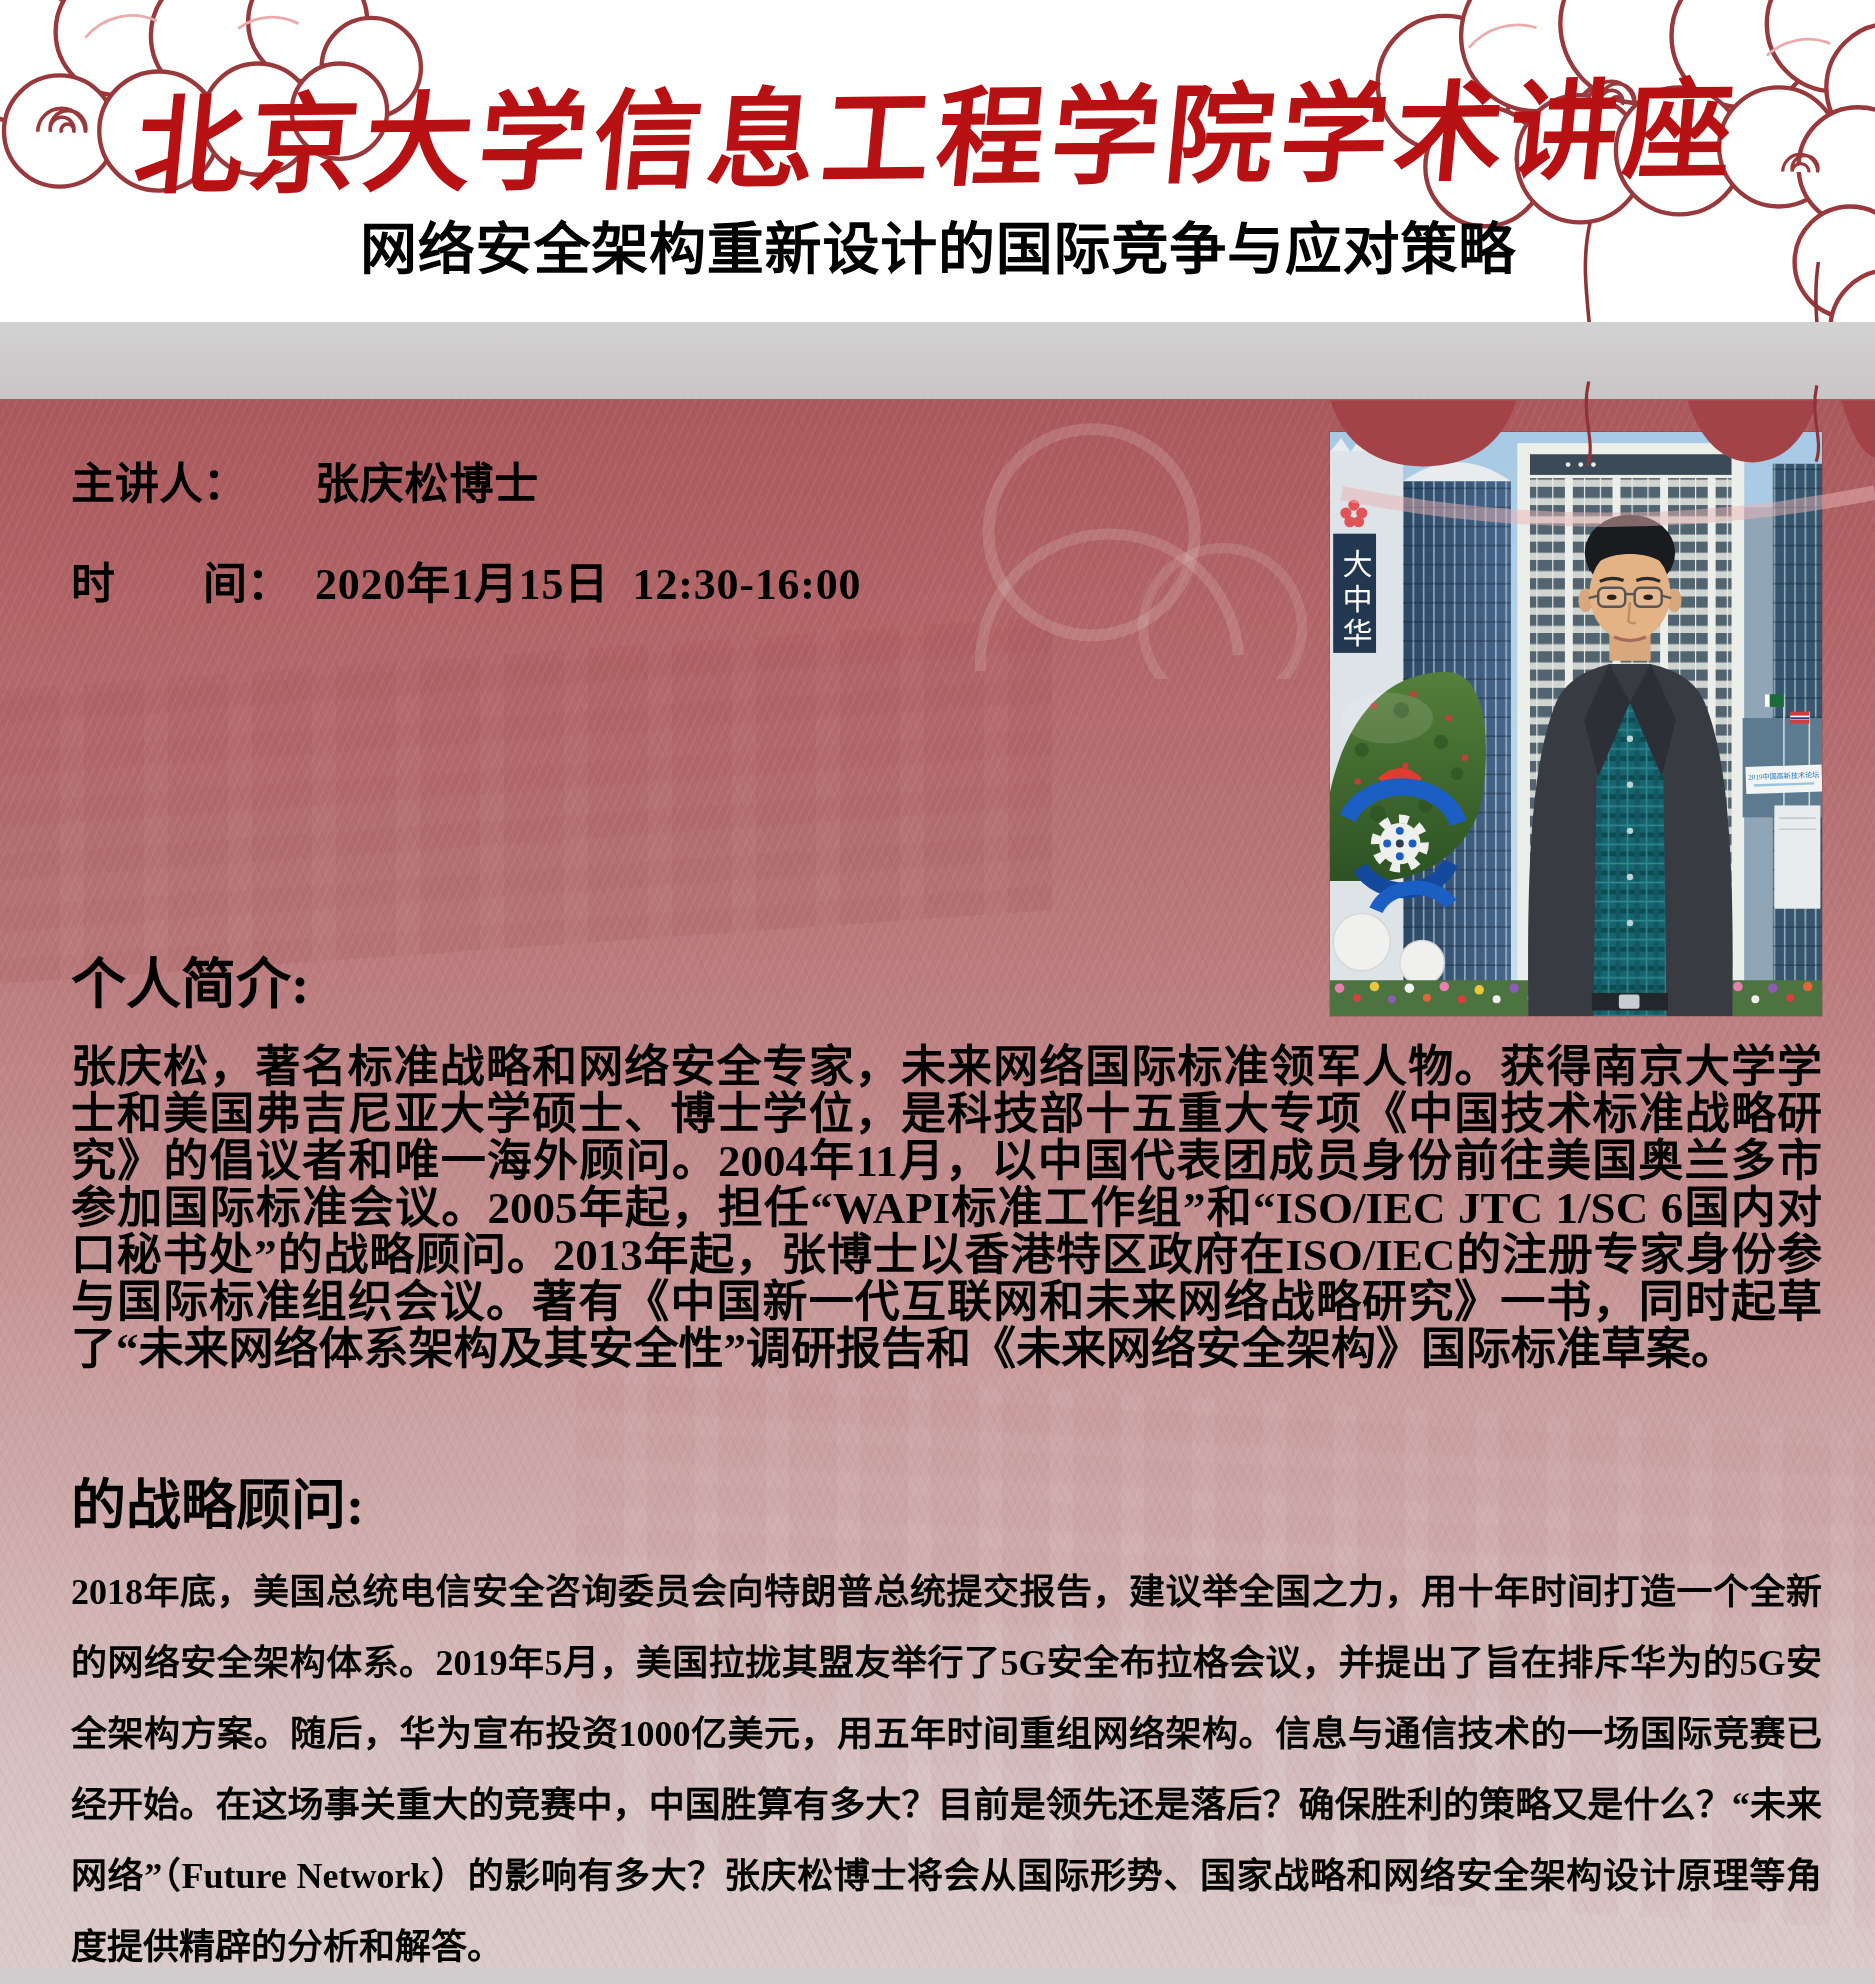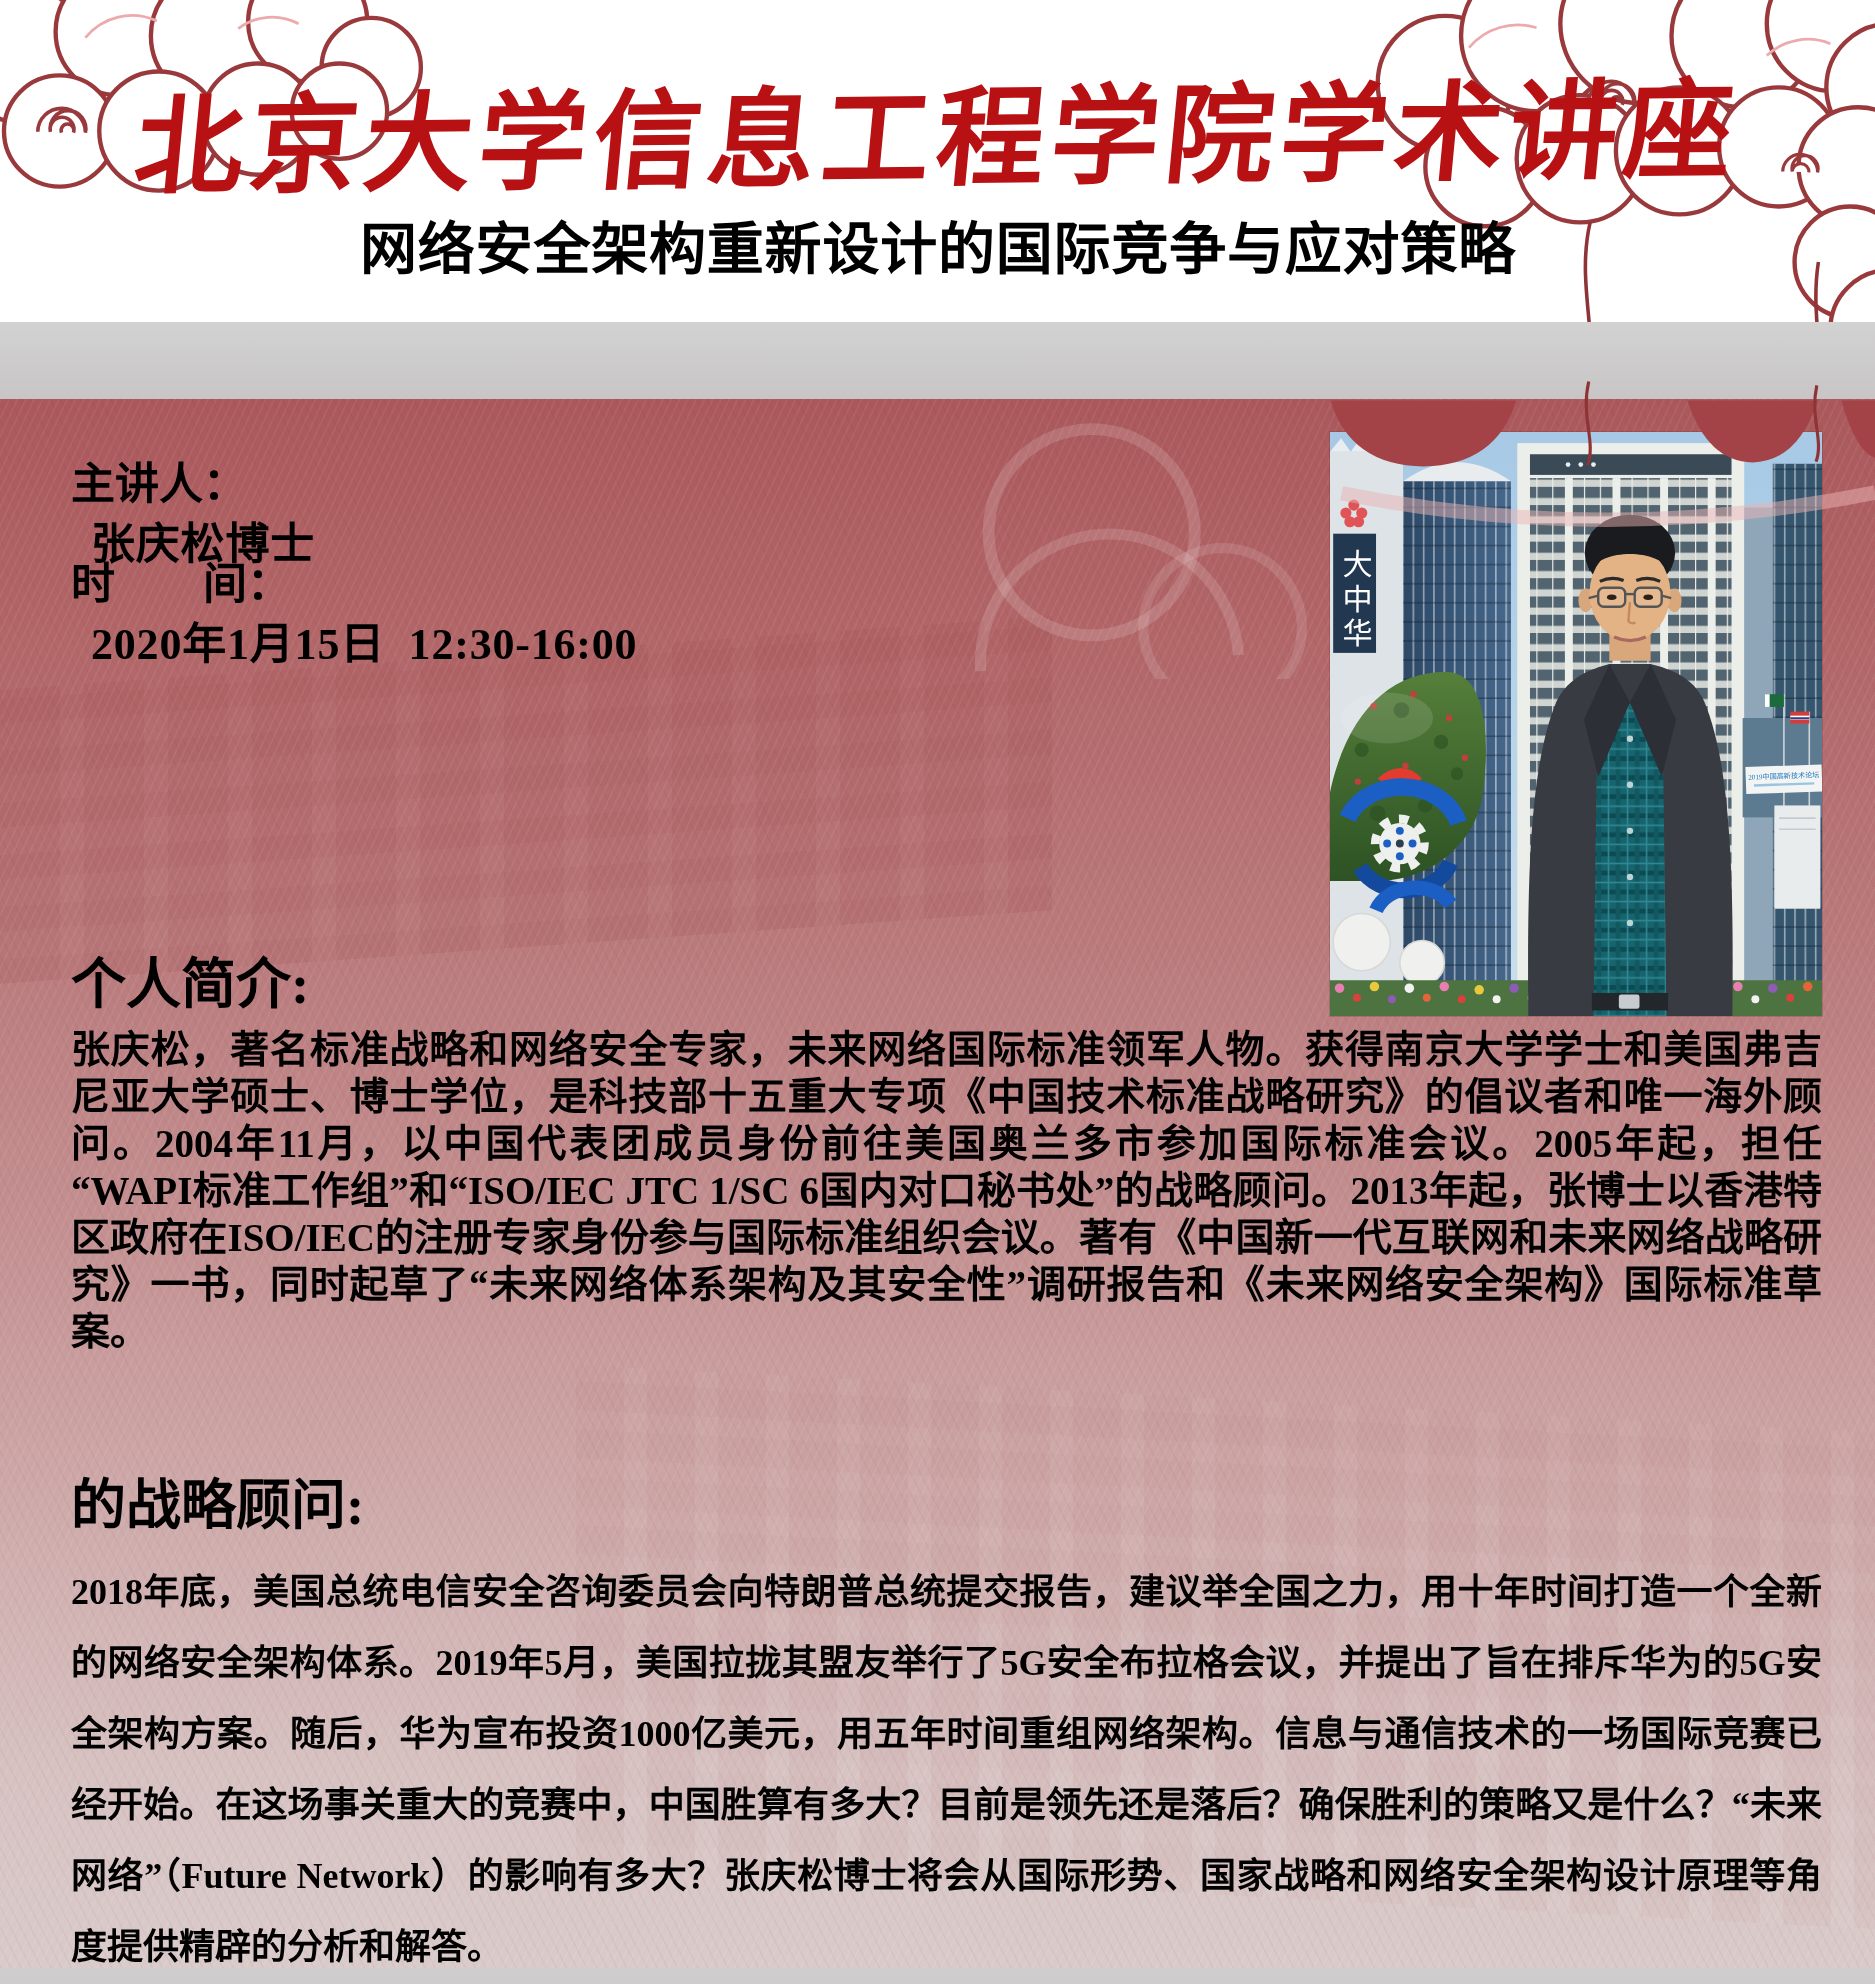--- a/index.html
+++ b/index.html
@@ -29,30 +29,30 @@
                       repeating-linear-gradient(63deg,rgba(120,30,32,.045) 0 1.6px,rgba(255,255,255,0) 1.6px 9px);}
   .wall-texture-a{position:absolute;left:0;top:254px;width:1052px;height:294px;opacity:.45;transform:skewY(-4deg);
            background:repeating-linear-gradient(90deg,rgba(140,50,52,.17) 0 60px,rgba(255,255,255,0) 60px 84px),
                       repeating-linear-gradient(0deg,rgba(140,50,52,.11) 0 24.6px,rgba(255,255,255,0) 24.6px 52px);}
   .wall-texture-b{position:absolute;left:576px;top:1000px;width:1300px;height:496px;opacity:.33;transform:skewY(3deg);
            background:repeating-linear-gradient(90deg,rgba(150,60,62,.15) 0 48px,rgba(255,255,255,0) 48px 71px),
                       repeating-linear-gradient(0deg,rgba(255,255,255,.13) 0 19px,rgba(255,255,255,0) 19px 48px);}
   .decor-svg{position:absolute;left:0;top:322px;width:1876px;height:357px;z-index:2;pointer-events:none;}
   
   .info-block{position:absolute;left:71px;top:56px;z-index:4;}
-  .info-row{display:flex;align-items:flex-start;height:100px;font-size:44px;font-weight:bold;color:#000;line-height:60px;flex-direction:column;}
+  .info-row{display:flex;align-items:flex-start;height:100px;font-size:44px;font-weight:bold;color:#000;line-height:60px;}
   .info-label{display:inline-block;width:224px;white-space:pre;}
   .info-value{white-space:pre;letter-spacing:0.8px;margin-left:20px;}
   
   .section-heading{position:absolute;left:71px;z-index:4;font-size:55px;font-weight:bold;color:#000;}
   .bio-heading{top:540px;}
   .lecture-heading{top:1061px;}
   .para{position:absolute;left:71px;width:1751px;z-index:4;color:#000;font-weight:bold;
         text-align:justify;}
-  .bio-text{top:627px;font-size:39px;line-height:47px;}
+  .bio-text{top:645px;font-size:45px;line-height:47px;}
   .lecture-text{top:1158px;font-size:36px;line-height:71px;}
   
   .speaker-photo{position:absolute;left:1330px;top:33px;width:492px;height:584px;z-index:3;
                  box-shadow:0 0 0 0.8px rgba(90,30,30,.25);}
   .speaker-photo svg{display:block;width:100%;height:100%;}
 </style>
 </head>
 <body>
 
 <div id="poster">

